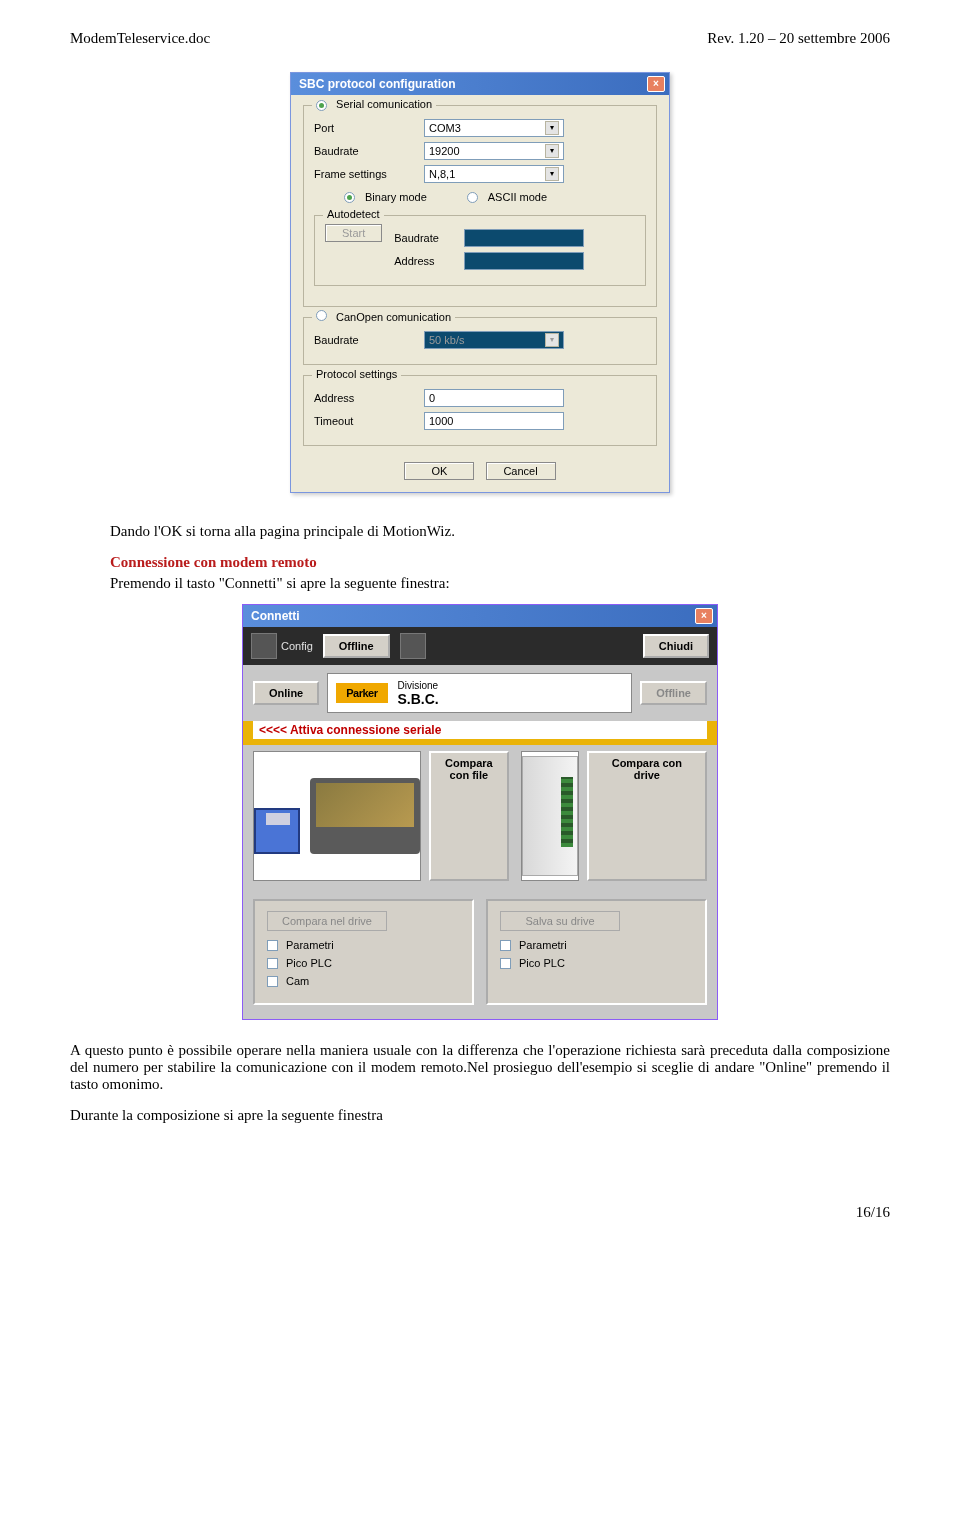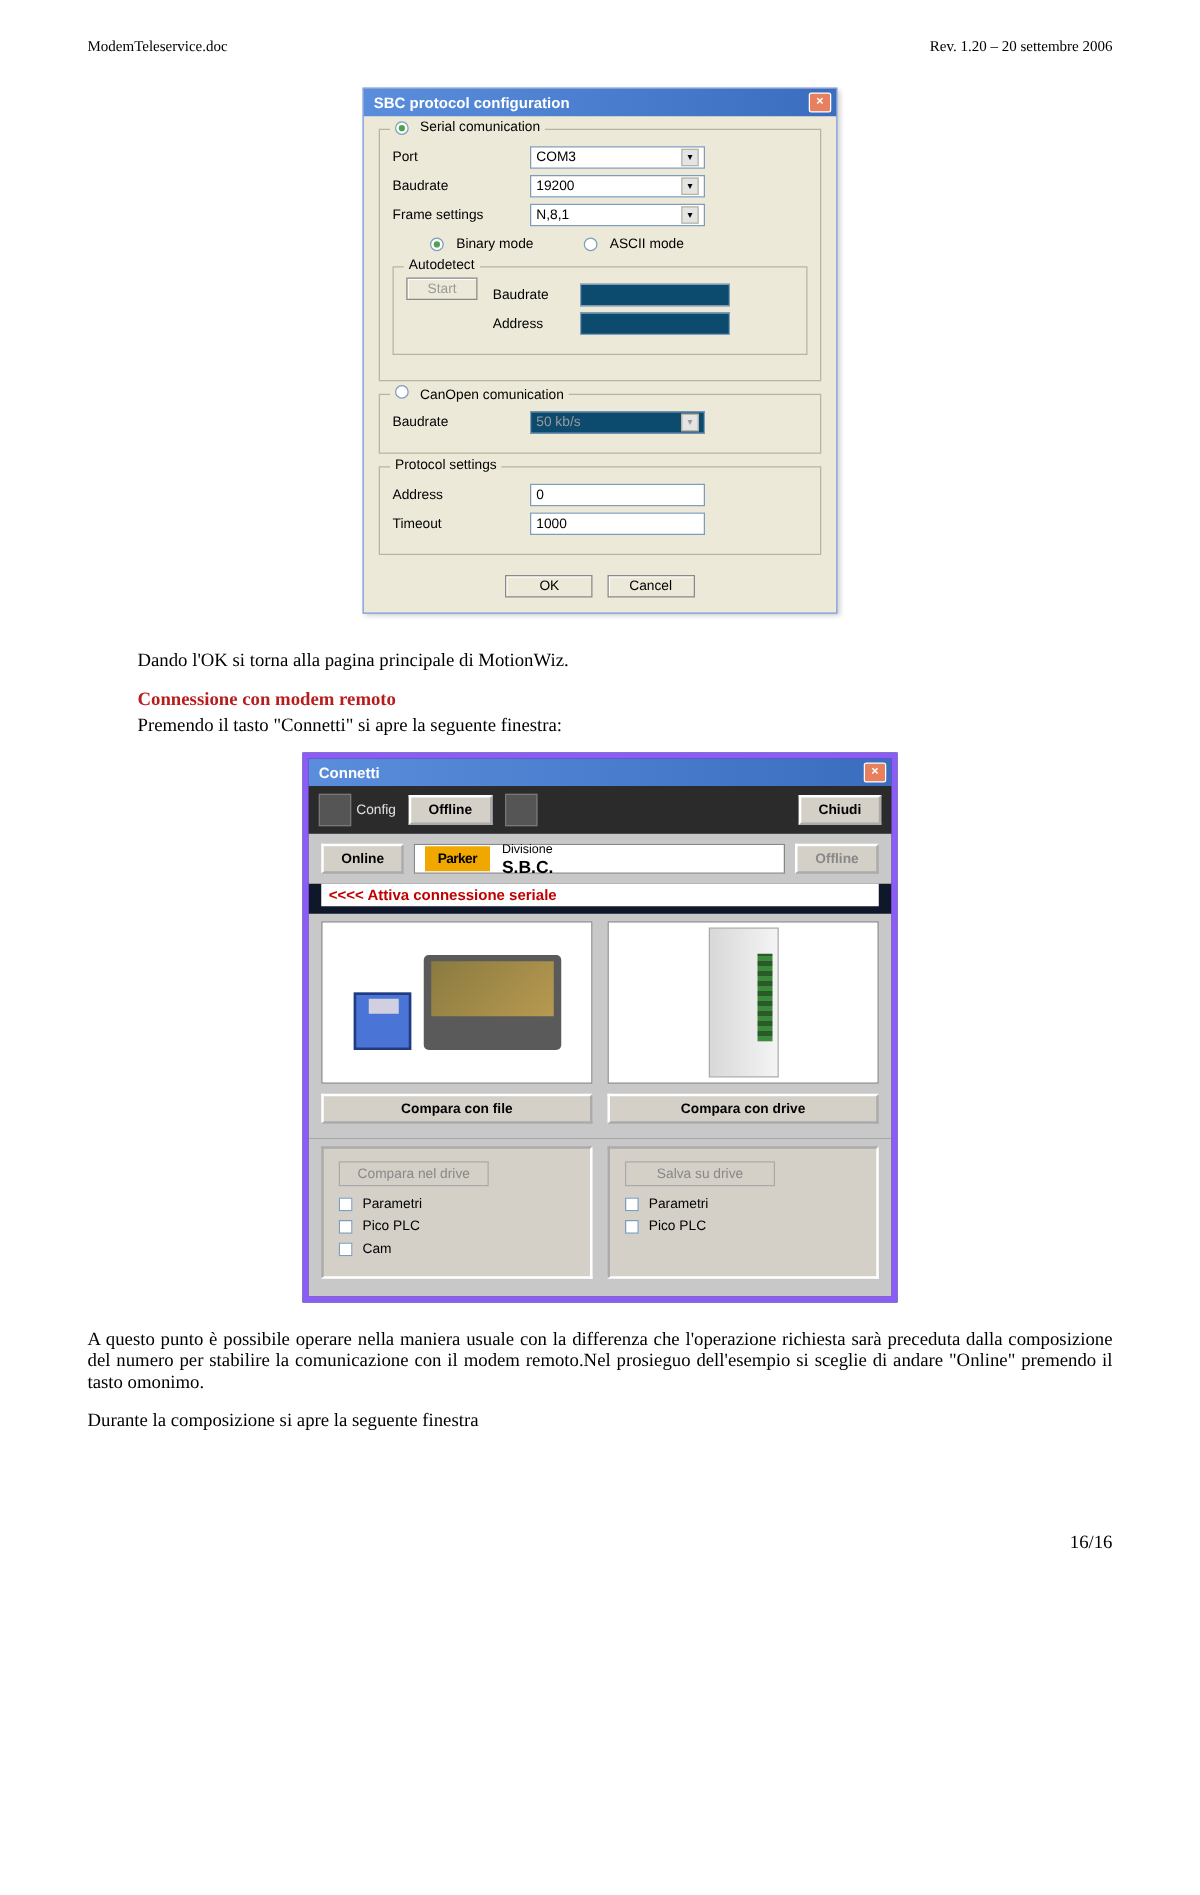--- a/index.html
+++ b/index.html
@@ -8,21 +8,21 @@
     font-family: "Times New Roman", serif;
     background: #fff;
     width: 960px;
     padding: 30px 70px 40px 70px;
     font-size: 15px;
     color: #000;
   }
   .header-row {
     display: flex;
     justify-content: space-between;
-    font-size: 12px;
+    font-size: 15px;
     margin-bottom: 25px;
   }
   
   .dlg {
     width: 380px;
     margin: 0 auto 30px auto;
     background: #ece9d8;
     border: 1px solid #7a96df;
     font-family: Tahoma, sans-serif;
     font-size: 11px;
@@ -133,22 +133,22 @@
   
   .body-text { margin: 20px 0 10px 40px; }
   .section-title { color: #b91c1c; font-weight: bold; margin: 14px 0 4px 0; }
 
   
   .dlg2 {
     width: 476px;
     margin: 12px auto 0 auto;
     font-family: Tahoma, sans-serif;
     font-size: 11px;
-    border: 5px solid #8b5cf6;
-    background: #0f172a;
+    border: 1px solid #8b5cf6;
+    background: #eab308;
   }
   .dlg2-title {
     background: linear-gradient(90deg, #5a8edc, #3b6dbf);
     display: flex; justify-content: space-between; align-items: center;
     padding: 3px 4px 3px 8px; color: #fff; font-weight: bold; font-size: 12px;
   }
   .toolbar-dark {
     background: #2b2b2b;
     padding: 6px 8px;
     display: flex; align-items: center; gap: 10px;
@@ -166,42 +166,42 @@
   }
   .toolbar-dark .raised { color: #000; }
   .spacer { flex: 1; }
   .panel-row {
     display: flex; align-items: center; gap: 8px;
     padding: 8px 10px;
     background: #c8c8c8;
   }
   .logo-box {
     flex: 1;
-    height: 24px;
+    height: 40px;
     background: #fff;
     border: 1px solid #888;
     display: flex; align-items: center;
   }
   .logo-parker {
     background: #f0a800; color: #000; font-weight: bold;
     padding: 4px 10px; margin-left: 8px;
     font-family: Arial, sans-serif; letter-spacing: -0.5px;
   }
   .logo-sbc {
     margin-left: 10px; font-size: 10px;
   }
   .red-text {
     color: #c00000; font-weight: bold; background: #fff;
     padding: 2px 6px; margin: 0 10px 6px 10px; font-size: 12px;
   }
   .mid-area {
     display: flex; gap: 12px; padding: 6px 10px 12px 10px;
     background: #c8c8c8;
   }
-  .mid-area .col { flex: 1; display: flex; flex-direction: column; gap: 8px; }
+  .mid-area .col { flex: 1; display: flex; flex-direction: row; gap: 8px; }
   .img-box {
     height: 130px; background: #fff; border: 1px solid #888;
     display: flex; align-items: center; justify-content: center;
   }
   .laptop-floppy {
     display: flex; gap: 10px; align-items: flex-end;
   }
   .floppy {
     width: 46px; height: 46px; background: #4a74d6;
     border: 2px solid #223a80; position: relative;

